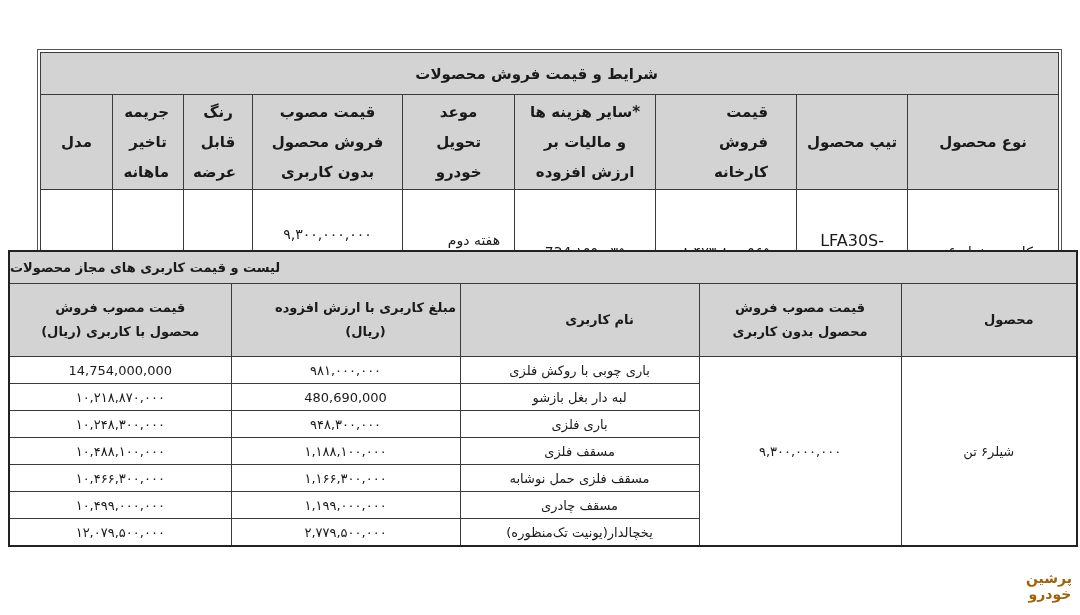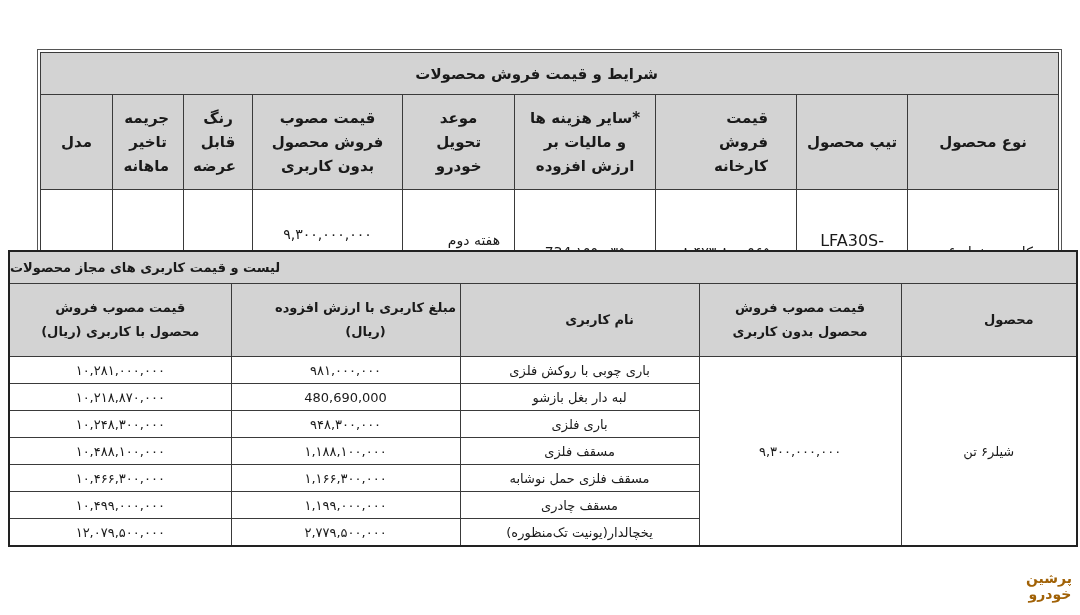--- a/index.html
+++ b/index.html
@@ -7,21 +7,21 @@
     width:1080px; height:615px; background:#ffffff; position:relative; overflow:hidden;
     font-family:"DejaVu Sans", sans-serif; color:#1a1a1a;
   }
   table { border-collapse:collapse; position:absolute; table-layout:fixed; direction:rtl; }
   td, th { border:1.5px solid #3a3a3a; text-align:center; vertical-align:middle; padding:0; }
   .gray { background:#d3d3d3; }
 
   
   #top { left:40px; top:15px; width:1018px; outline:1px solid #555; outline-offset:2px;margin-top:37px; }
   #top .title td { height:41px; font-weight:bold; font-size:15px; }
-  #top .head th { height:94px; font-weight:bold; font-size:15px; line-height:24px; }
+  #top .head th { height:94px; font-weight:bold; font-size:15px; line-height:30px; }
   #top .row td { height:88px; font-size:14px; }
   #top .row { border-bottom:none; }
   .ltr { direction:ltr; unicode-bidi:embed; }
   .deliv { display:flex; flex-direction:column; justify-content:space-between; height:84px; padding:22px 0 0 0; box-sizing:border-box; }
   .deliv span:first-child { text-align:right; padding-right:14px; }
 
   
   #bottom { left:8px; top:250px; width:1068px; border:2px solid #222; }
   #bottom .title td { height:31px; font-weight:bold; font-size:13px; text-align:left; padding-right:420px; }
   #bottom .head th { height:72px; font-weight:bold; font-size:13px; line-height:24px;padding-left:40px; }
@@ -100,21 +100,21 @@
     <th style="padding:0 30px;">قیمت مصوب فروش محصول بدون کاربری</th>
     <th>نام کاربری</th>
     <th>مبلغ کاربری با ارزش افزوده (ریال)</th>
     <th style="padding:0 20px;">قیمت مصوب فروش محصول با کاربری (ریال)</th>
   </tr>
   <tr class="row">
     <td rowspan="7">شیلر۶ تن</td>
     <td rowspan="7">۹,۳۰۰,۰۰۰,۰۰۰</td>
     <td>باری چوبی با روکش فلزی</td>
     <td>۹۸۱,۰۰۰,۰۰۰</td>
-    <td>۱۰,۲۸۱,۰۰۰,۰۰۰</td>
+    <td>14,754,000,000</td>
   </tr>
   <tr class="row">
     <td>لبه دار بغل بازشو</td>
     <td>480,690,000</td>
     <td>۱۰,۲۱۸,۸۷۰,۰۰۰</td>
   </tr>
   <tr class="row">
     <td>باری فلزی</td>
     <td>۹۴۸,۳۰۰,۰۰۰</td>
     <td>۱۰,۲۴۸,۳۰۰,۰۰۰</td>

